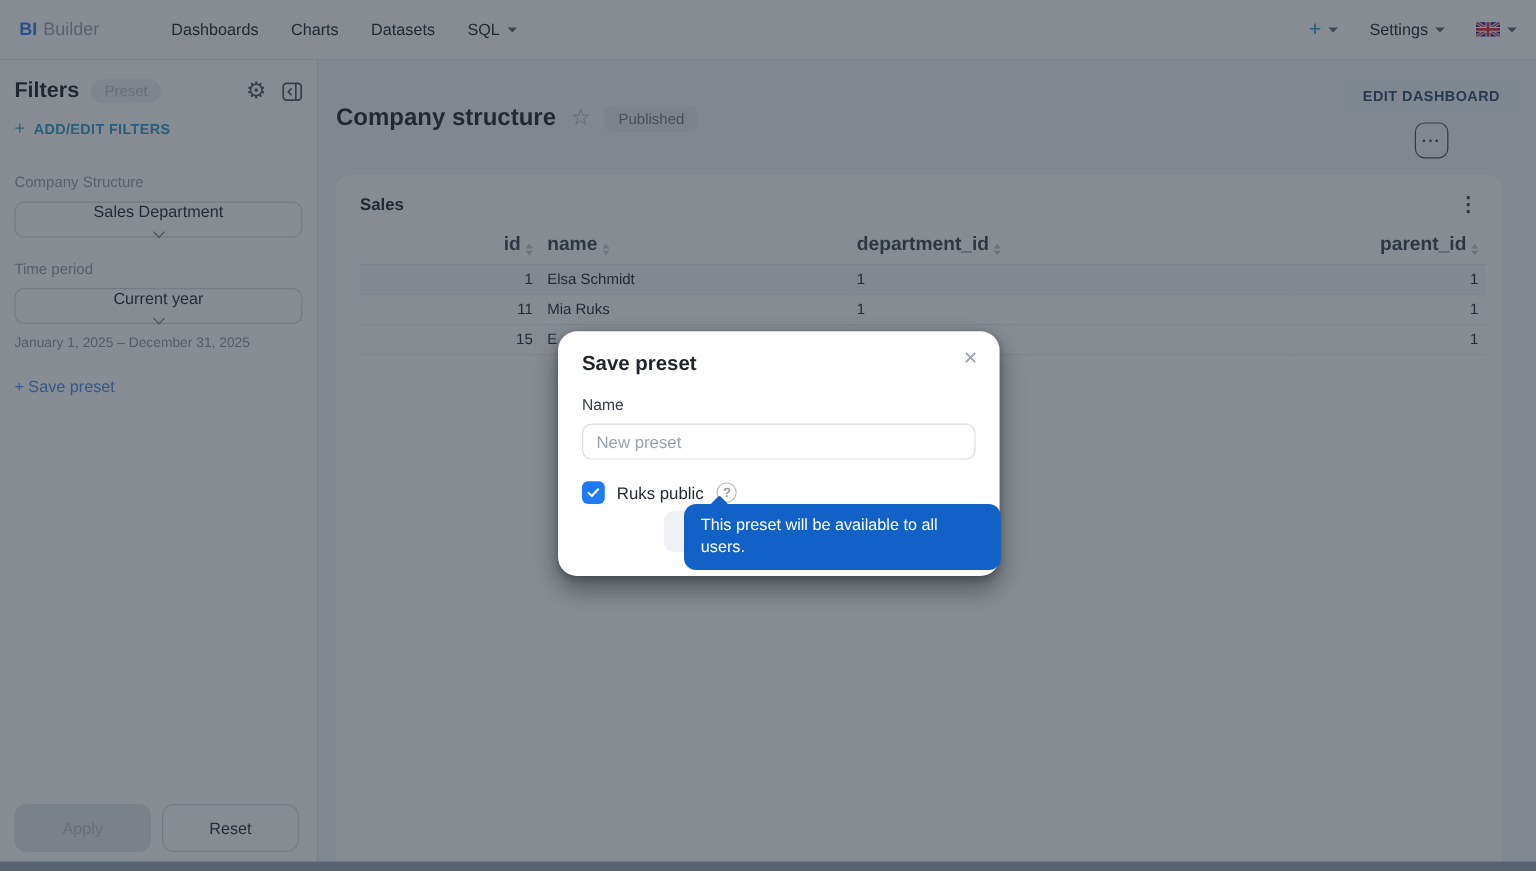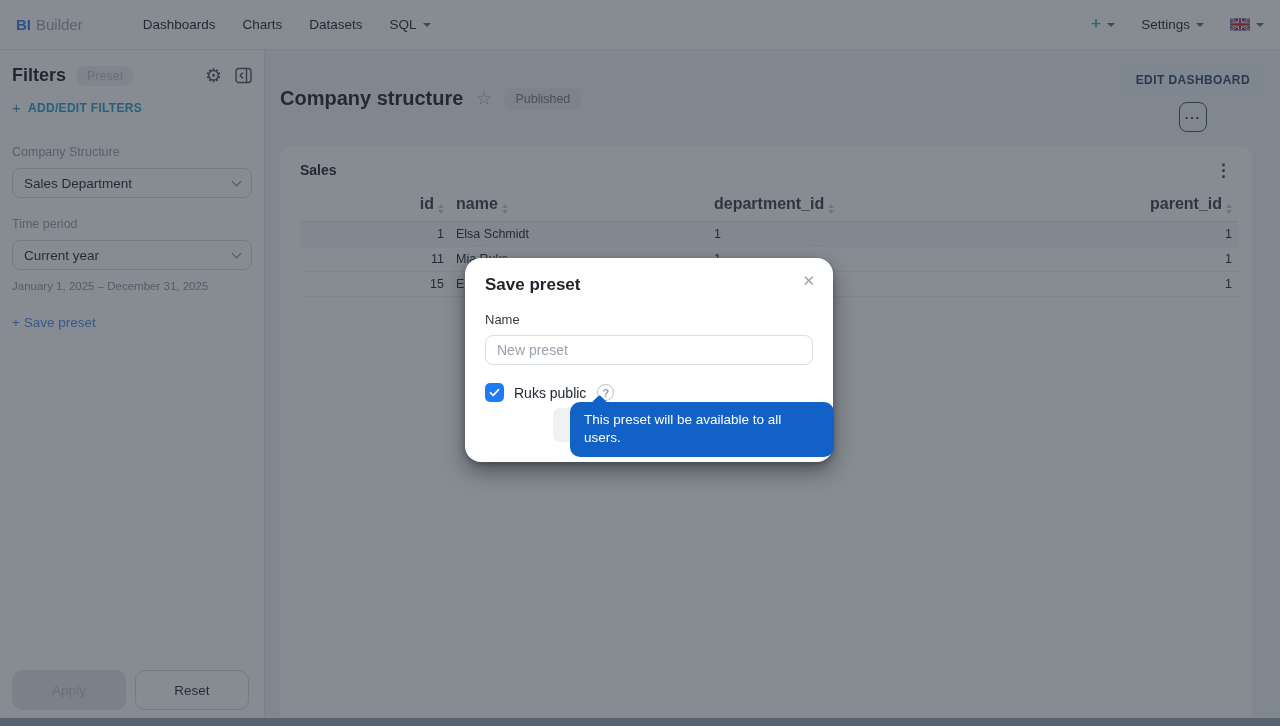--- a/index.html
+++ b/index.html
@@ -21,35 +21,35 @@
            border-top:4.5px solid #5f6974; display:inline-block; margin-left:6px; }
   .flag-wrap { display:flex; align-items:center; }
   .flag-wrap svg { border-radius:2px; display:block; }
 
   
   .app { display:flex; height:676px; }
 
   
   .sidebar { width:265px; background:#ffffff; border-right:1px solid #e3e6ea;
              padding:15px 12px 16px 12px; display:flex; flex-direction:column; position:relative; z-index:5; }
-  .sb-head { display:flex; align-items:center; }
+  .sb-head { display:flex; align-items:flex-end; }
   .sb-title { font-size:18px; font-weight:700; color:#1c2127; }
   .sb-badge { margin-left:10px; background:#eef0f3; color:#b9c0c9; font-size:12.5px;
               padding:3px 11px; border-radius:11px; }
   .sb-icons { margin-left:auto; display:flex; align-items:center; gap:13px; }
   .gear { font-size:19px; color:#4a545e; line-height:1; cursor:pointer; }
   .collapse { cursor:pointer; display:flex; }
   .addedit { margin-top:13px; color:#2d9cc9; font-size:12px; font-weight:700; letter-spacing:.3px;
              display:flex; align-items:center; gap:7px; cursor:pointer; }
   .addedit .pl { font-size:15px; font-weight:500; }
   .f-label { margin-top:29px; font-size:12.5px; color:#949ea9; }
   .f-label2 { margin-top:19px; font-size:12.5px; color:#949ea9; }
   .select { margin-top:9px; height:30px; border:1px solid #d6dade; border-radius:8px;
             display:flex; align-items:center; justify-content:space-between; padding:0 11px;
-            font-size:13.5px; color:#1f262e; background:#fff; cursor:pointer; }
+            font-size:13.5px; color:#1f262e; background:#fff; cursor:pointer;flex-direction:column; }
   .chev { width:7px; height:7px; border-right:1.6px solid #7b8591; border-bottom:1.6px solid #7b8591;
           transform:rotate(45deg); margin-top:-3px; }
   .date-note { margin-top:10px; font-size:11.5px; color:#8d96a1; }
   .save-link { margin-top:23px; color:#4d8cef; font-size:13.5px; cursor:pointer; }
   .sb-footer { margin-top:auto; display:flex; gap:9px; }
   .btn-apply { width:114px; height:40px; border:none; border-radius:10px; background:#e3e7eb;
                color:#b9c1cb; font-size:13.5px; font-family:inherit; }
   .btn-reset { width:114px; height:40px; border:1px solid #d3d9df; border-radius:10px; background:#fff;
                color:#242c35; font-size:13.5px; font-family:inherit; cursor:pointer; }
 
@@ -81,21 +81,21 @@
   tr.stripe td { background:#f3f5f8; }
   .sort { display:inline-flex; flex-direction:column; margin-left:4px; vertical-align:1px; }
   .sort i { width:0; height:0; border-left:3.5px solid transparent; border-right:3.5px solid transparent; display:block; }
   .sort .up { border-bottom:4px solid #c6ccd3; margin-bottom:2px; }
   .sort .down { border-top:4px solid #c6ccd3; }
 
   .bottom-strip { position:absolute; left:0; bottom:0; width:1280px; height:8px; background:#94a5b3; z-index:20; }
 
   
   .overlay { position:fixed; inset:0; background:rgba(37,45,57,0.55); z-index:40; }
-  .modal { position:fixed; left:465px; top:258px; width:368px; height:204px; background:#ffffff;
+  .modal { position:fixed; left:465px; top:276px; width:368px; height:204px; background:#ffffff;
            border-radius:16px; z-index:60; padding:17px 20px; box-shadow:0 10px 22px rgba(15,20,28,.45), 0 2px 6px rgba(15,20,28,.3); }
   .modal-title { font-size:17px; font-weight:700; color:#20262d; }
   .modal-close { position:absolute; top:15px; right:18px; font-size:15px; color:#9aa3ad; cursor:pointer; line-height:1; }
   .m-label { margin-top:17px; font-size:13px; color:#333b44; }
   .m-input { margin-top:8px; width:100%; height:30px; border:1px solid #dadee3; border-radius:8px;
              padding:0 11px; font-size:14px; font-family:inherit; color:#1f2733; outline:none; }
   .m-input::placeholder { color:#9aa3ad; }
   .check-row { margin-top:18px; display:flex; align-items:center; gap:10px; }
   .checkbox { width:19px; height:19px; background:#1f7bf4; border-radius:5px; display:flex;
               align-items:center; justify-content:center; cursor:pointer; }

